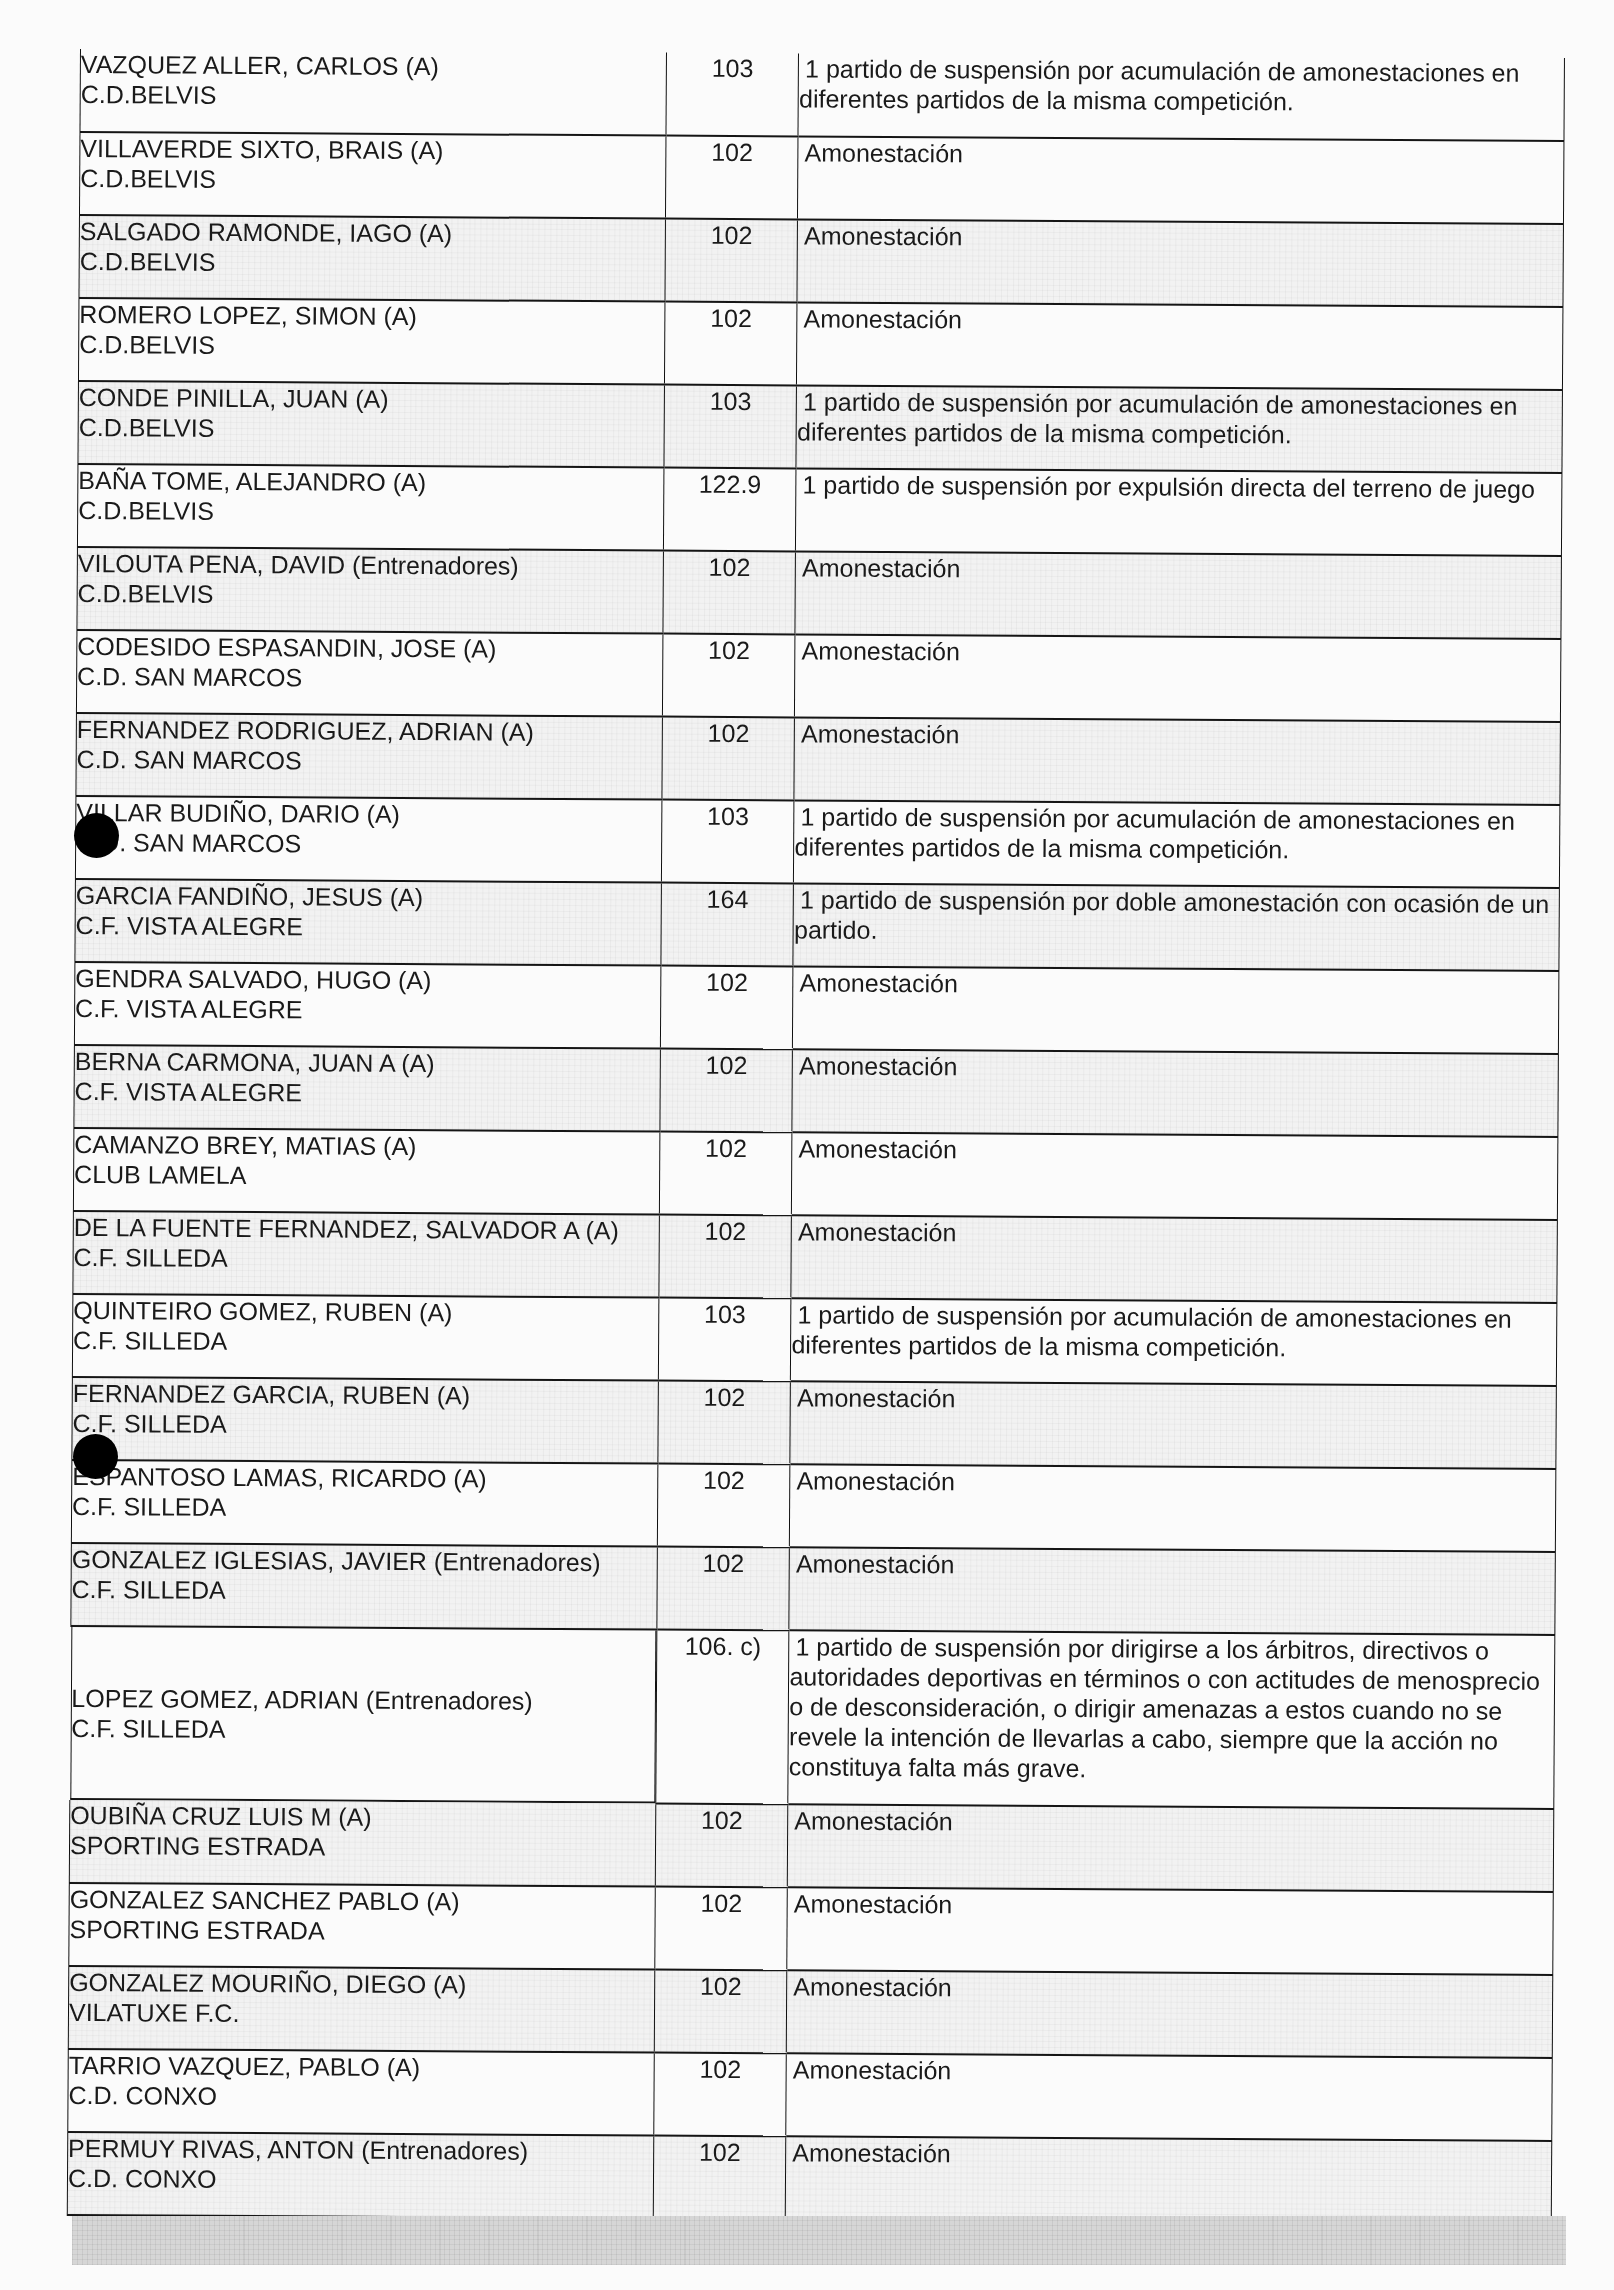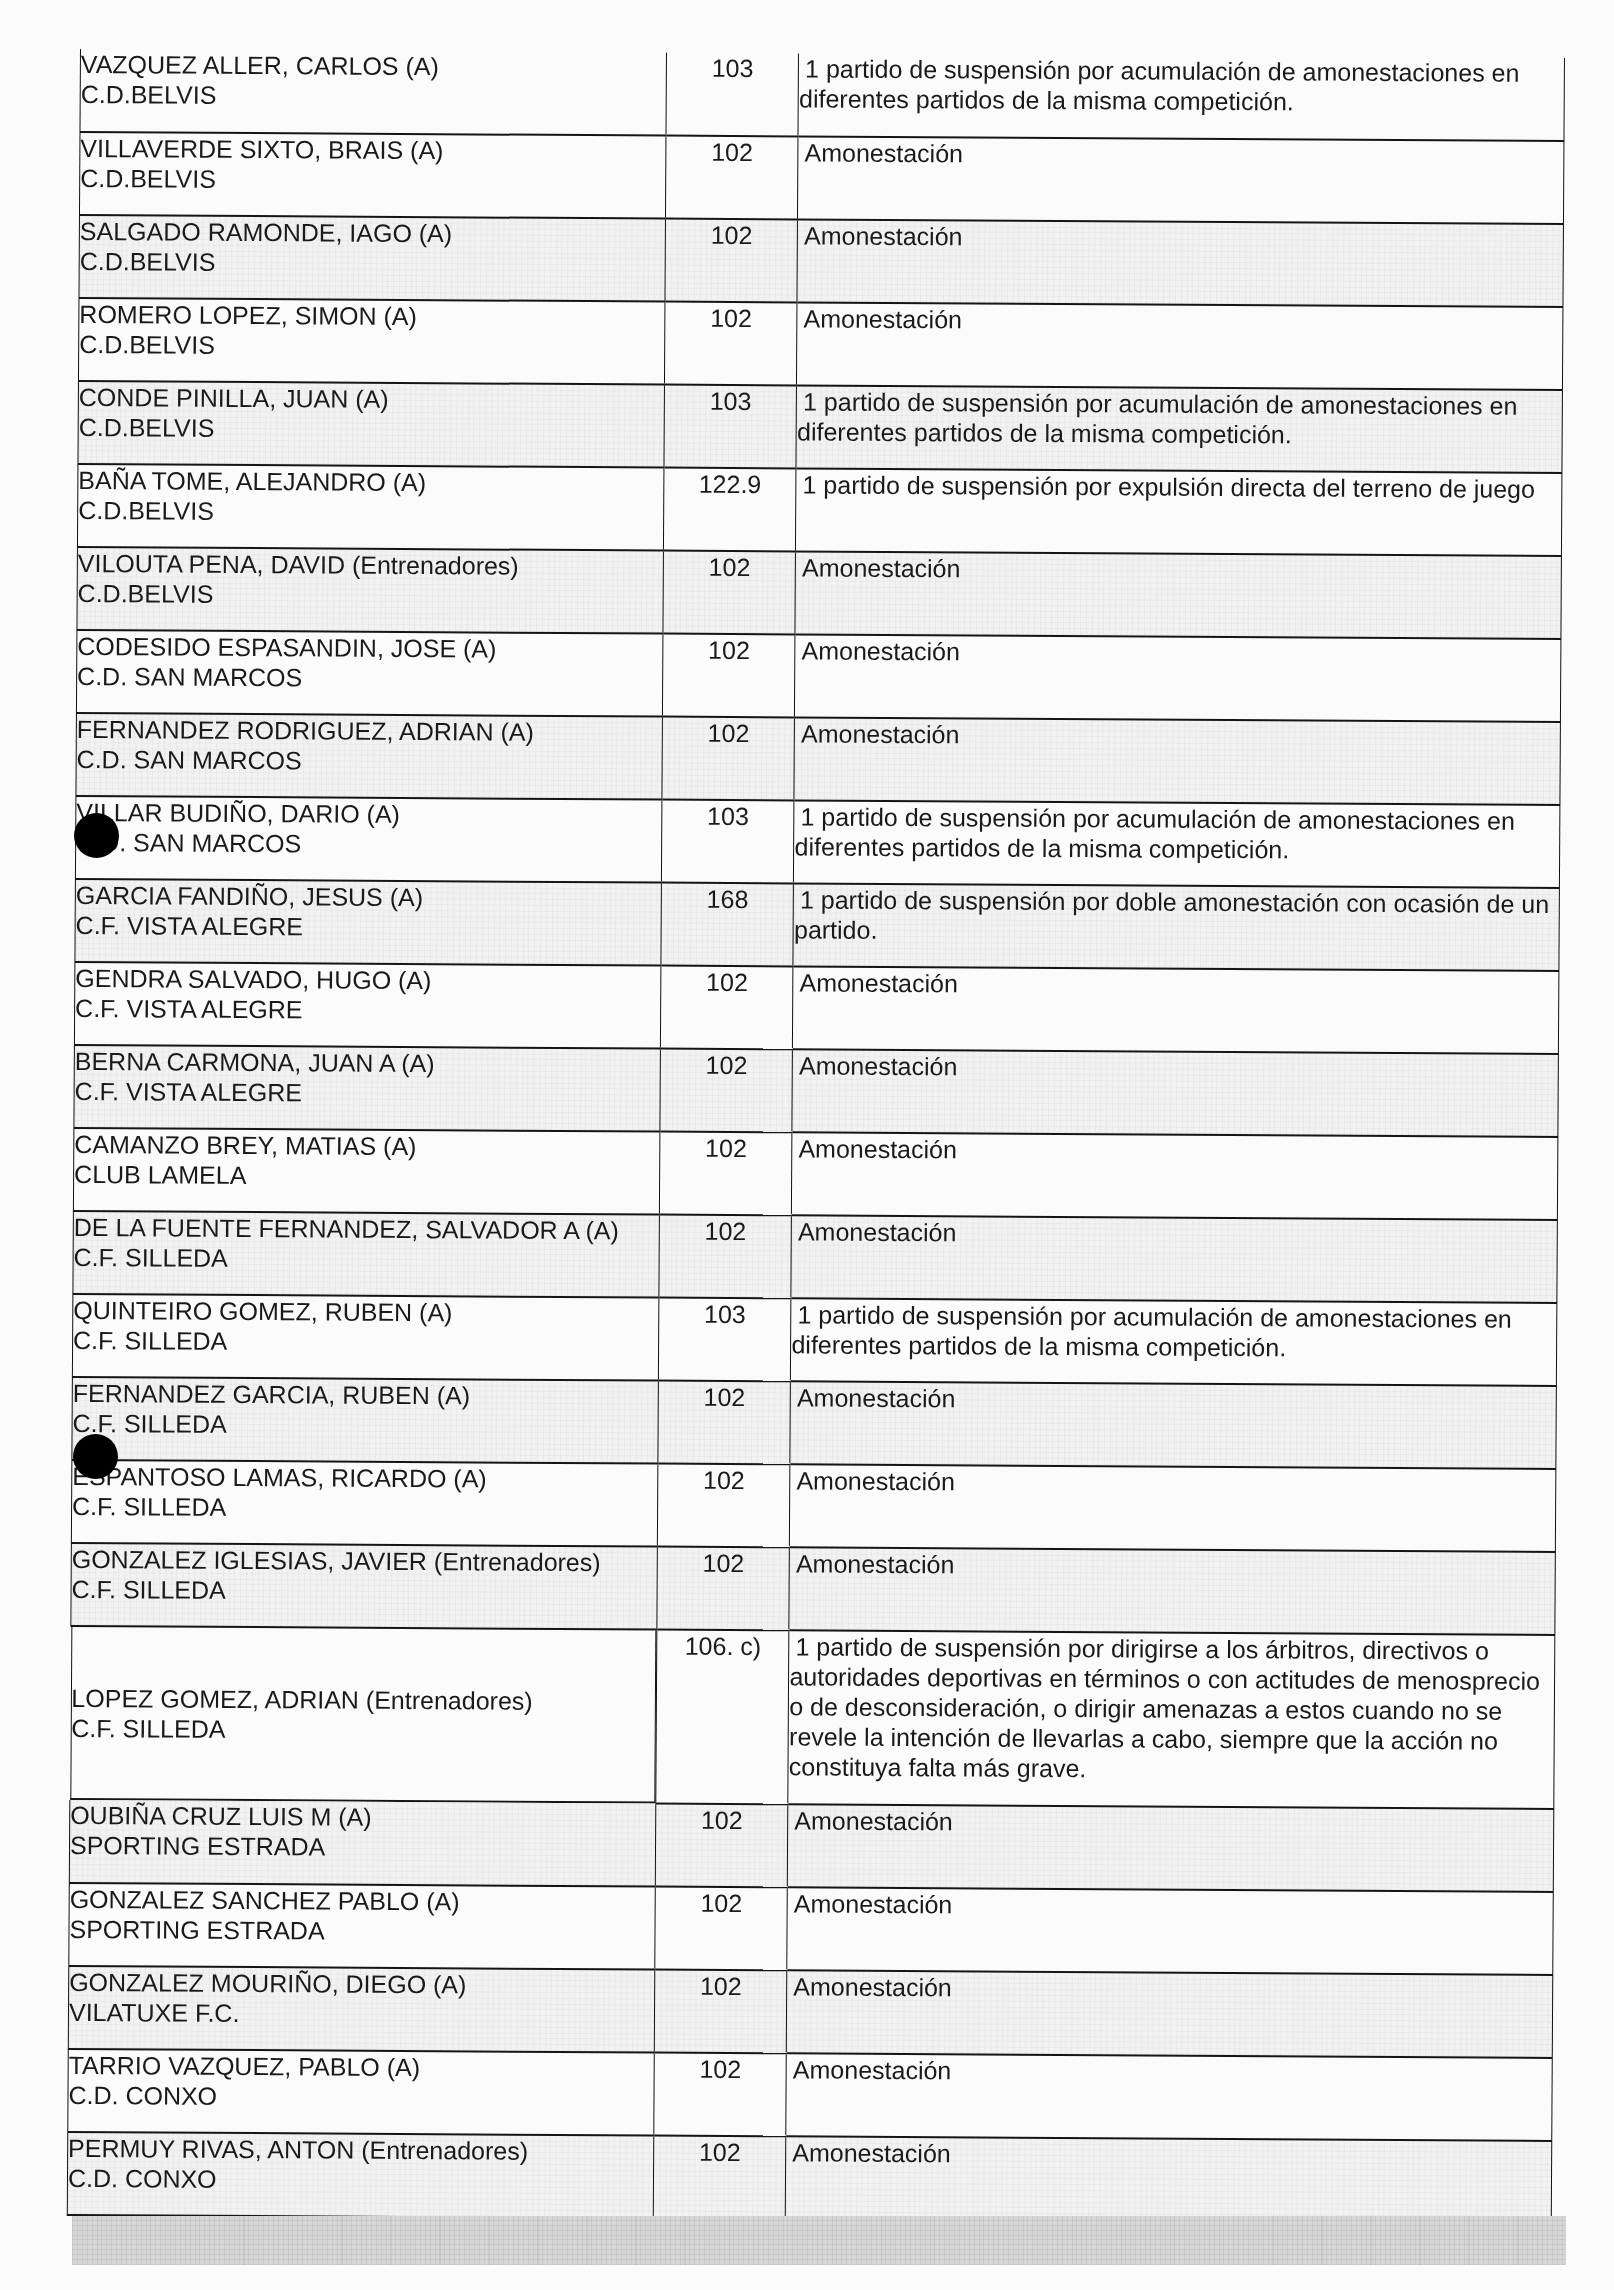--- a/index.html
+++ b/index.html
@@ -214,21 +214,21 @@
         <td class="cell-art">103</td>
         <td class="cell-desc">
             <span class="desc-text">1 partido de suspensión por acumulación de amonestaciones en diferentes partidos de la misma competición.</span>
           </td>
       </tr>
       <tr class="shaded">
         <td class="cell-name">
           <span class="player-name">GARCIA FANDIÑO, JESUS (A)</span>
           <span class="club-name">C.F. VISTA ALEGRE</span>
         </td>
-        <td class="cell-art">168</td>
+        <td class="cell-art">164</td>
         <td class="cell-desc">
             <span class="desc-text">1 partido de suspensión por doble amonestación con ocasión de un partido.</span>
           </td>
       </tr>
       <tr>
         <td class="cell-name">
           <span class="player-name">GENDRA SALVADO, HUGO (A)</span>
           <span class="club-name">C.F. VISTA ALEGRE</span>
         </td>
         <td class="cell-art">102</td>

